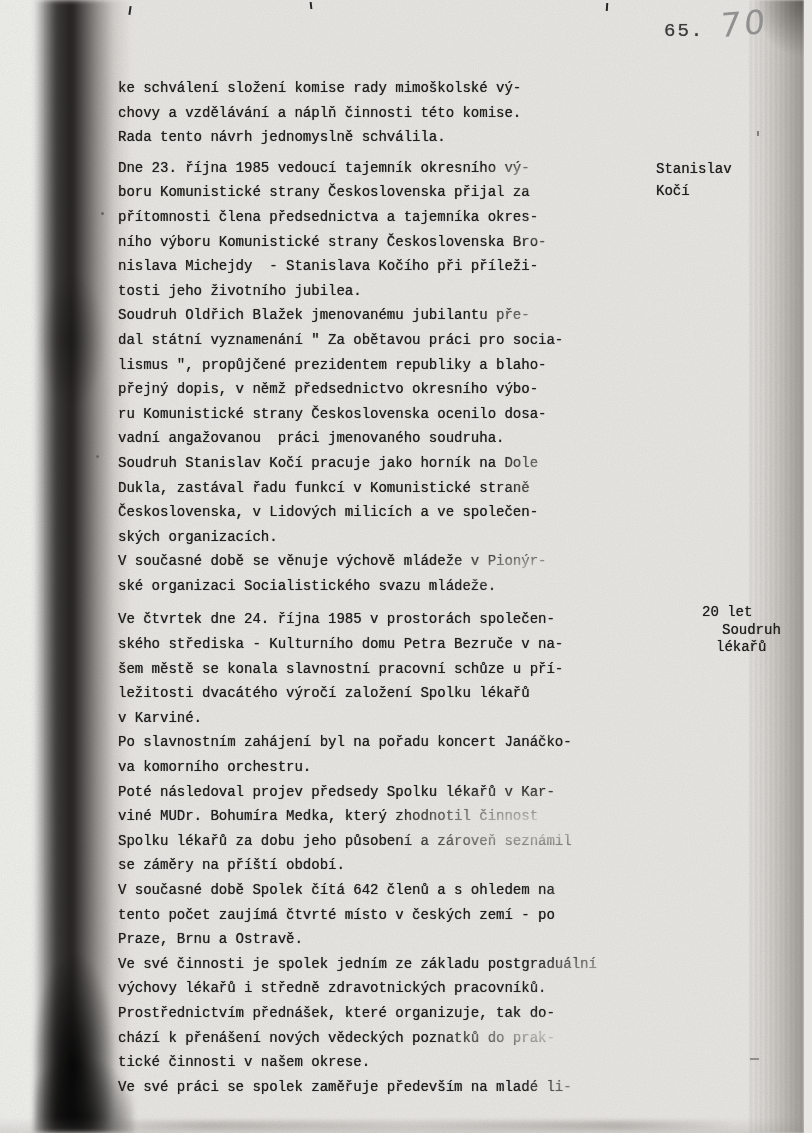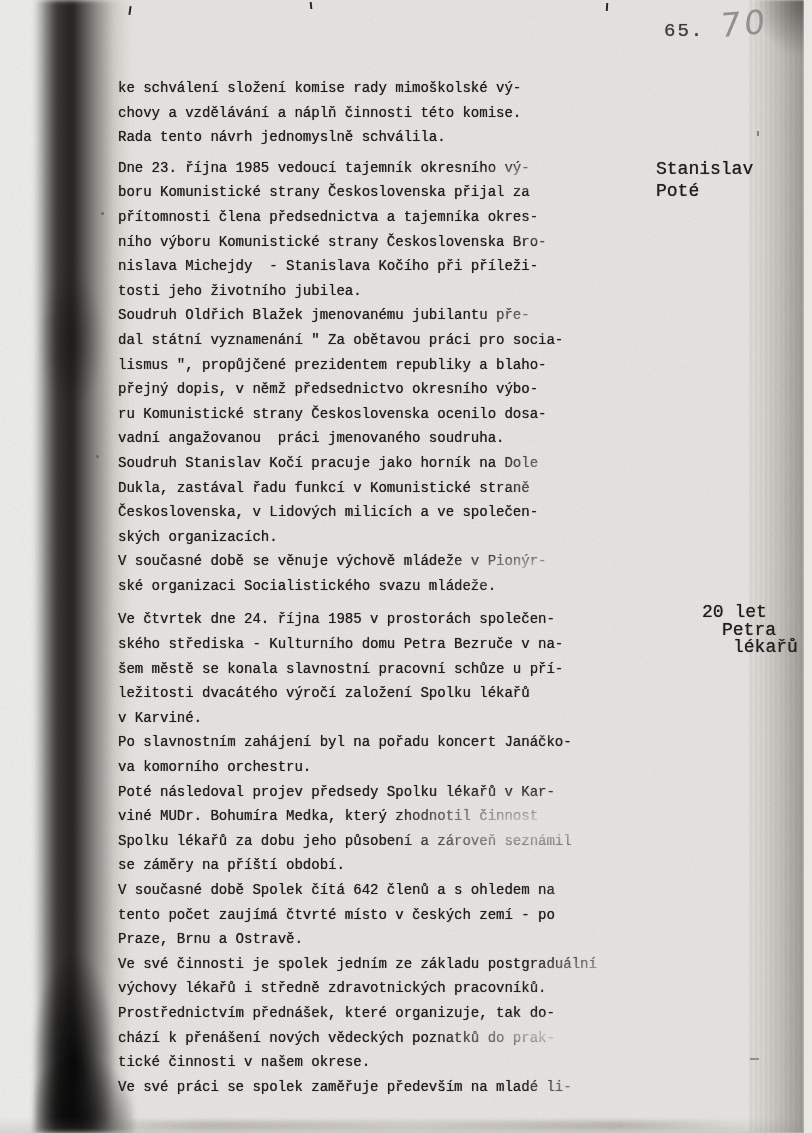--- a/index.html
+++ b/index.html
@@ -38,27 +38,27 @@
   .ink{color:#21201e;text-shadow:0 0 1px rgba(33,32,30,.55), .3px .3px 0 rgba(33,32,30,.3);}
   .body-text{
     position:absolute;left:118px;top:76px;
     font-size:14px;line-height:24.6px;white-space:pre;
     filter:blur(.25px);
   }
   .para{margin:0 0 6px 0;}
   .para:nth-child(2){margin-bottom:9px;}
   .para:last-child{margin-bottom:15px;}
   .note{
-    position:absolute;font-size:18px;white-space:pre;filter:blur(.25px);
+    position:absolute;font-size:14px;white-space:pre;filter:blur(.25px);
   }
   .note-1{left:656px;top:158px;line-height:22px;}
   .note-2{left:696px;top:604px;line-height:17.5px;}
   .note-2 .note-line:nth-child(1){margin-left:6px;}
   .note-2 .note-line:nth-child(2){margin-left:26px;}
-  .note-2 .note-line:nth-child(3){margin-left:37px;}
+  .note-2 .note-line:nth-child(3){margin-left:20px;}
   .pagenum-typed{
     position:absolute;left:664px;top:20px;font-size:19px;letter-spacing:2px;
     filter:blur(.3px);opacity:.85;
   }
   .pagenum-hand{
     position:absolute;left:720px;top:4px;
     font-family:"DejaVu Sans",sans-serif;font-size:33px;color:#9a9a9a;
     transform:rotate(-5deg) skewX(-8deg);letter-spacing:3px;
   }
   .fade{position:absolute;pointer-events:none;
@@ -93,22 +93,22 @@
   <div class="gutter"></div>
   <div class="right-edge"></div>
   <div class="bottom-edge"></div>
   <div class="bottom-smudge"></div>
 
   <div class="pagenum-typed ink">65.</div>
   <div class="pagenum-hand">70</div>
 
   <div class="body-text ink"><div class="para"><div class="line">ke schválení složení komise rady mimoškolské vý-</div><div class="line">chovy a vzdělávání a náplň činnosti této komise.</div><div class="line">Rada tento návrh jednomyslně schválila.</div></div><div class="para"><div class="line">Dne 23. října 1985 vedoucí tajemník okresního vý-</div><div class="line">boru Komunistické strany Československa přijal za</div><div class="line">přítomnosti člena předsednictva a tajemníka okres-</div><div class="line">ního výboru Komunistické strany Československa Bro-</div><div class="line">nislava Michejdy  - Stanislava Kočího při příleži-</div><div class="line">tosti jeho životního jubilea.</div><div class="line">Soudruh Oldřich Blažek jmenovanému jubilantu pře-</div><div class="line">dal státní vyznamenání " Za obětavou práci pro socia-</div><div class="line">lismus ", propůjčené prezidentem republiky a blaho-</div><div class="line">přejný dopis, v němž předsednictvo okresního výbo-</div><div class="line">ru Komunistické strany Československa ocenilo dosa-</div><div class="line">vadní angažovanou  práci jmenovaného soudruha.</div><div class="line">Soudruh Stanislav Kočí pracuje jako horník na Dole</div><div class="line">Dukla, zastával řadu funkcí v Komunistické straně</div><div class="line">Československa, v Lidových milicích a ve společen-</div><div class="line">ských organizacích.</div><div class="line">V současné době se věnuje výchově mládeže v Pionýr-</div><div class="line">ské organizaci Socialistického svazu mládeže.</div></div><div class="para"><div class="line">Ve čtvrtek dne 24. října 1985 v prostorách společen-</div><div class="line">ského střediska - Kulturního domu Petra Bezruče v na-</div><div class="line">šem městě se konala slavnostní pracovní schůze u pří-</div><div class="line">ležitosti dvacátého výročí založení Spolku lékařů</div><div class="line">v Karviné.</div><div class="line">Po slavnostním zahájení byl na pořadu koncert Janáčko-</div><div class="line">va komorního orchestru.</div><div class="line">Poté následoval projev předsedy Spolku lékařů v Kar-</div><div class="line">viné MUDr. Bohumíra Medka, který zhodnotil činnost</div><div class="line">Spolku lékařů za dobu jeho působení a zároveň seznámil</div><div class="line">se záměry na příští období.</div><div class="line">V současné době Spolek čítá 642 členů a s ohledem na</div><div class="line">tento počet zaujímá čtvrté místo v českých zemí - po</div><div class="line">Praze, Brnu a Ostravě.</div><div class="line">Ve své činnosti je spolek jedním ze základu postgraduální</div><div class="line">výchovy lékařů i středně zdravotnických pracovníků.</div><div class="line">Prostřednictvím přednášek, které organizuje, tak do-</div><div class="line">chází k přenášení nových vědeckých poznatků do prak-</div><div class="line">tické činnosti v našem okrese.</div><div class="line">Ve své práci se spolek zaměřuje především na mladé li-</div></div></div>
 
-  <div class="note note-1 ink"><div class="note-line">Stanislav</div><div class="note-line">Poté</div></div>
-  <div class="note note-2 ink"><div class="note-line">20 let</div><div class="note-line">Petra</div><div class="note-line">lékařů</div></div>
+  <div class="note note-1 ink"><div class="note-line">Stanislav</div><div class="note-line">Kočí</div></div>
+  <div class="note note-2 ink"><div class="note-line">20 let</div><div class="note-line">Soudruh</div><div class="note-line">lékařů</div></div>
 
   <div class="fade f1"></div>
   <div class="fade f2"></div>
   <div class="fade f3"></div>
   <div class="fade f4"></div>
   <div class="fade f5"></div>
   <div class="fade f6"></div>
   <div class="fade f7"></div>
   <div class="fade f8"></div>
   <div class="fade f9"></div>

